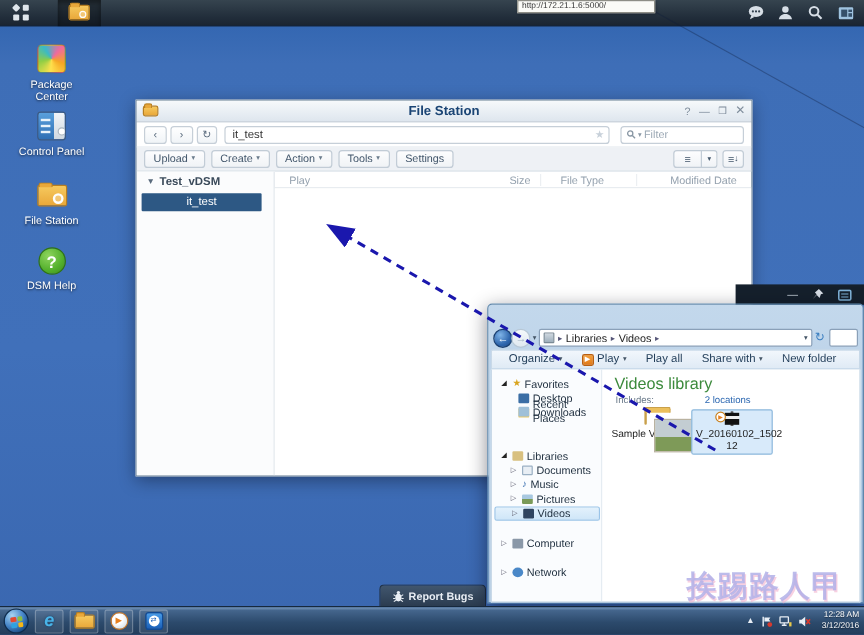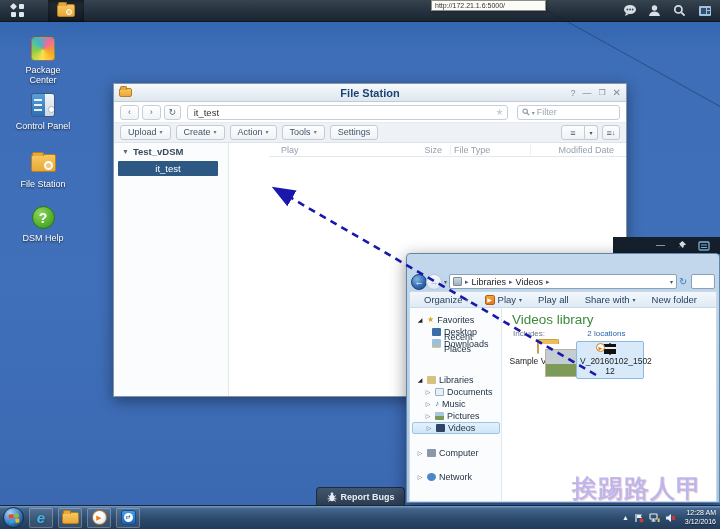--- a/index.html
+++ b/index.html
@@ -69,31 +69,31 @@
     margin-left:6px;display:flex;align-items:center;padding:0 4px;gap:2px;}
   .fs-search .ph{font-size:9px;color:#9aa7b3;}
   .fs-search .caret{font-size:6px;color:#8a98a5;}
   .fs-tools{height:20px;background:#eef1f5;border-bottom:1px solid #dde3e9;display:flex;align-items:center;padding:0 6px;gap:5px;}
   .toolbtn{height:15px;border:1px solid #c2ccd6;border-radius:3px;background:linear-gradient(#fdfdfe,#f0f3f6);
     font-size:9px;color:#41556a;padding:0 7px;display:flex;align-items:center;gap:3px;line-height:13px;}
   .toolbtn .caret{font-size:6px;color:#6a7b8c;}
   .fs-viewgrp{margin-left:auto;display:flex;}
   .vbtn{height:15px;border:1px solid #c2ccd6;background:linear-gradient(#fdfdfe,#f0f3f6);
     font-size:9px;color:#41556a;display:flex;align-items:center;justify-content:center;}
-  .fs-body{display:flex;height:253px;gap:40px;}
+  .fs-body{display:flex;height:253px;}
   .fs-tree{width:115px;background:#fbfcfd;border-right:1px solid #e2e7ec;padding-top:3px;}
   .fs-root{font-size:9.5px;font-weight:bold;color:#3a4a5a;padding-left:8px;display:flex;gap:4px;align-items:center;}
   .fs-root .exp{font-size:7px;color:#5a6b7d;}
   .fs-sel{margin:4px 0 0 4px;width:100px;height:15px;background:#2d5884;border-radius:1px;
     color:#fff;font-size:9.5px;line-height:15px;text-align:center;}
   .fs-list{flex:1;display:flex;flex-direction:column;}
   .fs-cols{height:14px;display:flex;align-items:center;border-bottom:1px solid #e3e8ed;font-size:9px;color:#94a1ae;}
   .fs-cols .c-name{flex:1;padding-left:12px;}
   .fs-cols .c-size{width:60px;text-align:right;padding-right:8px;}
-  .fs-cols .c-type{width:80px;padding-left:3px;border-left:1px solid #eceff2;}
+  .fs-cols .c-type{width:80px;padding-left:16px;border-left:1px solid #eceff2;}
   .fs-cols .c-mod{width:96px;text-align:right;padding-right:12px;border-left:1px solid #eceff2;}
   .fs-empty{flex:1;background:#fff;}
 
   
   .widgetbar{left:613px;top:237px;width:107px;height:17px;background:#15202c;z-index:20;
     display:flex;align-items:center;justify-content:flex-end;gap:11px;padding-right:10px;}
   .widgetbar span{color:#cdd6df;font-size:9px;line-height:15px;}
   .wcube{left:697px;top:404px;width:20px;height:22px;background:linear-gradient(135deg,#3a4a5c,#232f3d);
     border-radius:3px;z-index:6;}
   .wcube:before{content:"";position:absolute;left:3px;top:3px;width:7px;height:5px;background:#4e8fc4;border-radius:1px;}

